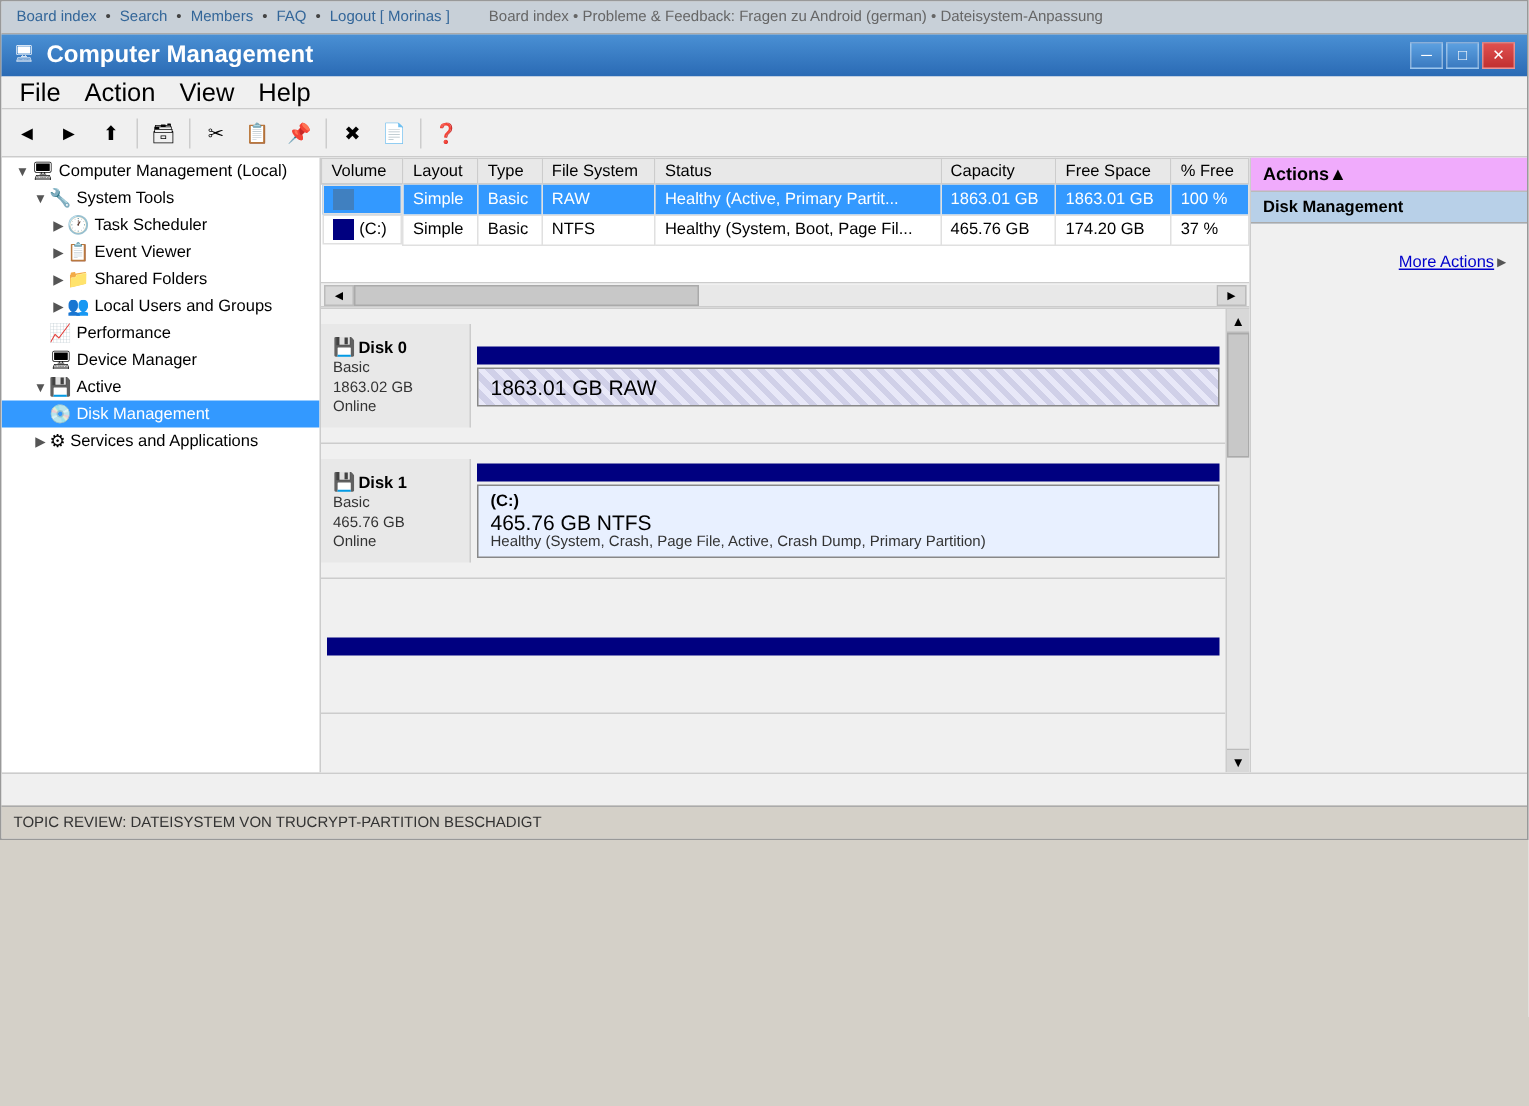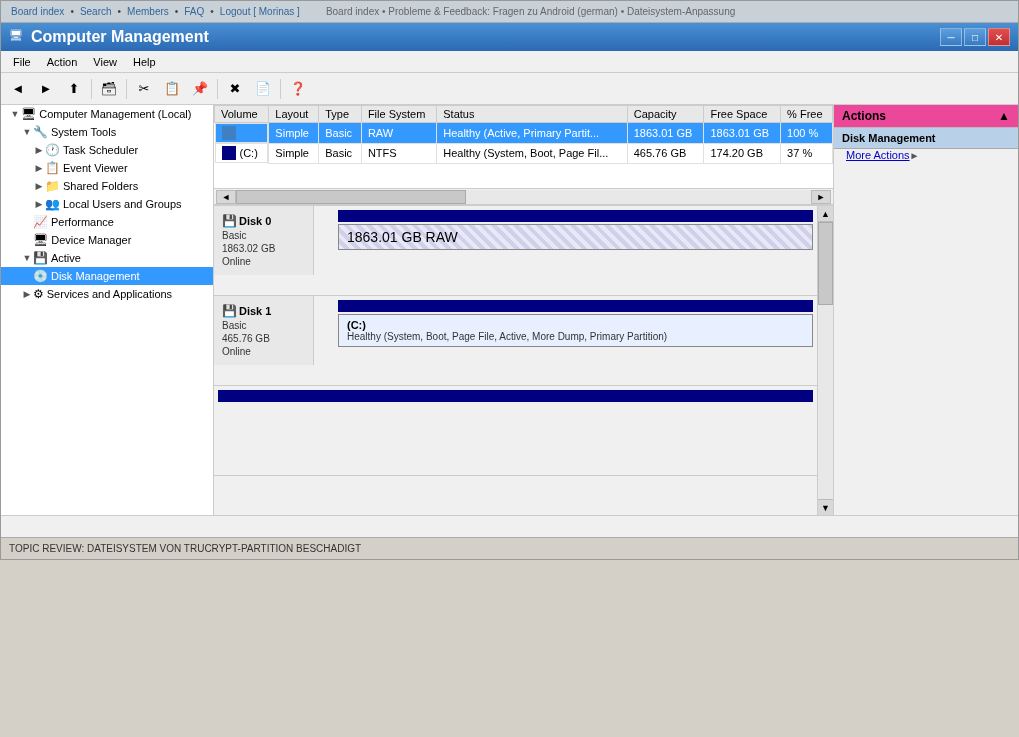--- a/index.html
+++ b/index.html
@@ -11,21 +11,21 @@
     
     .titlebar { background: linear-gradient(to bottom, #4a90d4 0%, #2a6ab4 100%); height: 28px; display: flex; align-items: center; padding: 0 8px; color: white; user-select: none; }
     .titlebar-icon { width: 16px; height: 16px; margin-right: 6px; }
     .titlebar-title { flex: 1; font-size: 16px; font-weight: bold; }
     .titlebar-buttons { display: flex; gap: 2px; }
     .titlebar-btn { width: 22px; height: 18px; border: 1px solid rgba(255,255,255,0.4); background: linear-gradient(to bottom, #5ca0e0, #3a7ac0); color: white; cursor: pointer; font-size: 10px; display: flex; align-items: center; justify-content: center; }
     .titlebar-btn.close { background: linear-gradient(to bottom, #e05050, #c03030); }
 
     
     .menubar { background: #f0f0f0; height: 22px; display: flex; align-items: center; padding: 0 4px; border-bottom: 1px solid #ccc; }
-    .menubar-item { padding: 2px 8px; cursor: pointer; font-size: 11px; }
+    .menubar-item { padding: 2px 8px; cursor: pointer; font-size: 17px; }
 
     
     .toolbar { background: #f0f0f0; height: 32px; display: flex; align-items: center; padding: 2px 4px; border-bottom: 1px solid #ccc; gap: 2px; }
     .toolbar-btn { width: 26px; height: 24px; border: 1px solid transparent; background: transparent; cursor: pointer; display: flex; align-items: center; justify-content: center; font-size: 13px; }
     .toolbar-separator { width: 1px; height: 20px; background: #ccc; margin: 0 2px; }
 
     
     .main-layout { display: flex; flex: 1; overflow: hidden; }
 
     
@@ -41,21 +41,21 @@
 
     
     .table-area { flex: 1; background: white; overflow: auto; border-bottom: 1px solid #ccc; }
     table { width: 100%; border-collapse: collapse; }
     th { background: #e8e8e8; border: 1px solid #ccc; padding: 2px 6px; text-align: left; font-weight: normal; cursor: pointer; white-space: nowrap; position: sticky; top: 0; }
     td { border: 1px solid #e0e0e0; padding: 2px 6px; white-space: nowrap; }
     tr.selected td { background: #3399ff; color: white; }
 
     
     .disk-view { height: 310px; background: #f0f0f0; border-top: 1px solid #ccc; overflow-y: auto; position: relative; }
-    .disk-row { display: flex; align-items: flex-start; border-bottom: 1px solid #ccc; min-height: 90px; gap: 20px; }
+    .disk-row { display: flex; align-items: center; border-bottom: 1px solid #ccc; min-height: 90px; }
     .disk-label { width: 100px; min-width: 100px; padding: 8px; background: #e8e8e8; border-right: 1px solid #ccc; display: flex; flex-direction: column; }
     .disk-label-title { font-weight: bold; font-size: 11px; }
     .disk-label-sub { font-size: 10px; color: #333; margin-top: 2px; }
     .disk-partitions { flex: 1; display: flex; flex-direction: column; padding: 4px; gap: 2px; }
     .disk-header-bar { height: 12px; background: #000080; width: 100%; }
     .disk-partition { flex: 1; border: 1px solid #888; display: flex; flex-direction: column; justify-content: center; padding: 4px 8px; position: relative; }
     .disk-partition.unallocated { background: repeating-linear-gradient(45deg, #e8e8f8, #e8e8f8 4px, #d0d0e8 4px, #d0d0e8 8px); }
     .disk-partition.ntfs { background: #e8f0ff; }
     .disk-partition-name { font-weight: bold; font-size: 11px; }
     .disk-partition-size { font-size: 14px; }
@@ -63,23 +63,23 @@
 
     
     .legend { background: #f0f0f0; border-top: 1px solid #ccc; padding: 4px 8px; display: flex; align-items: center; gap: 12px; }
     .legend-item { display: flex; align-items: center; gap: 4px; font-size: 11px; }
     .legend-box { width: 14px; height: 14px; border: 1px solid #888; }
     .legend-box.unallocated { background: repeating-linear-gradient(45deg, #e8e8f8, #e8e8f8 4px, #d0d0e8 4px, #d0d0e8 8px); }
     .legend-box.primary { background: #000080; }
 
     
     .actions-panel { width: 185px; background: #f0f0f0; border-left: 1px solid #ccc; display: flex; flex-direction: column; }
-    .actions-header { background: #ec4899; padding: 4px 8px; font-weight: bold; font-size: 12px; border-bottom: 1px solid #bbb; display: flex; align-items: center; justify-content: space-between; }
+    .actions-header { background: #f0abfc; padding: 4px 8px; font-weight: bold; font-size: 12px; border-bottom: 1px solid #bbb; display: flex; align-items: center; justify-content: flex-start; }
     .actions-section-title { background: #b8d0e8; padding: 4px 8px; font-weight: bold; font-size: 11px; border-bottom: 1px solid #aaa; }
-    .actions-item { padding: 0 12px; cursor: pointer; display: flex; align-items: center; justify-content: flex-start; }
+    .actions-item { padding: 20px 12px; cursor: pointer; display: flex; align-items: center; justify-content: flex-end; }
     .actions-item-text { color: #0000cc; text-decoration: underline; font-size: 11px; }
     .actions-arrow { font-size: 10px; color: #555; }
 
     
     .statusbar { background: #f0f0f0; border-top: 1px solid #ccc; height: 22px; display: flex; align-items: center; padding: 0 8px; font-size: 11px; }
 
     .forum-bar { background: #c8d0d8; height: 22px; display: flex; align-items: center; padding: 0 4px; font-size: 10px; color: #444; border-bottom: 1px solid #aaa; overflow: hidden; white-space: nowrap; }
     .forum-bar-link { color: #336699; margin: 0 6px; }
 
     .bottom-bar { background: #d4d0c8; height: 22px; display: flex; align-items: center; padding: 0 8px; font-size: 10px; color: #333; border-top: 1px solid #aaa; }
@@ -280,21 +280,22 @@
       <span style="font-size:12px;margin-right:2px;">💾</span>Disk 1
     </span>
     <span class="disk-label-sub">Basic</span>
     <span class="disk-label-sub">465.76 GB</span>
     <span class="disk-label-sub">Online</span>
   </div>
                 <div class="disk-partitions">
                   <div class="disk-header-bar"></div>
                   <div class="disk-partition ntfs">
                     <span class="disk-partition-name">(C:)</span>
-        <span class="disk-partition-status">Healthy (System, Boot, Page File, Active, More Dump, Primary Partition)</span>
+        <span class="disk-partition-size">465.76 GB NTFS</span>
+        <span class="disk-partition-status">Healthy (System, Crash, Page File, Active, Crash Dump, Primary Partition)</span>
                   </div>
                 </div>
               </div>
               <div class="disk-row">
                 <div class="disk-partitions">
                   <div class="disk-header-bar"></div>
                 </div>
               </div>
             </div>
 

